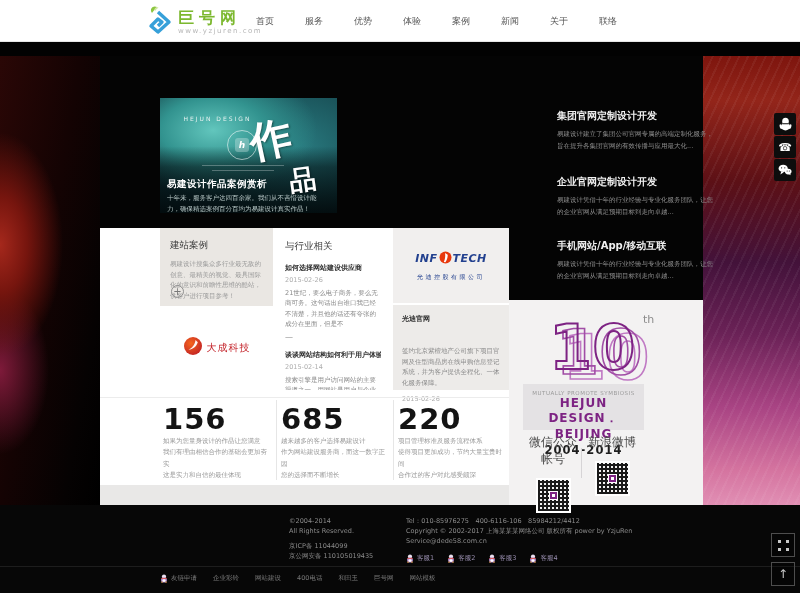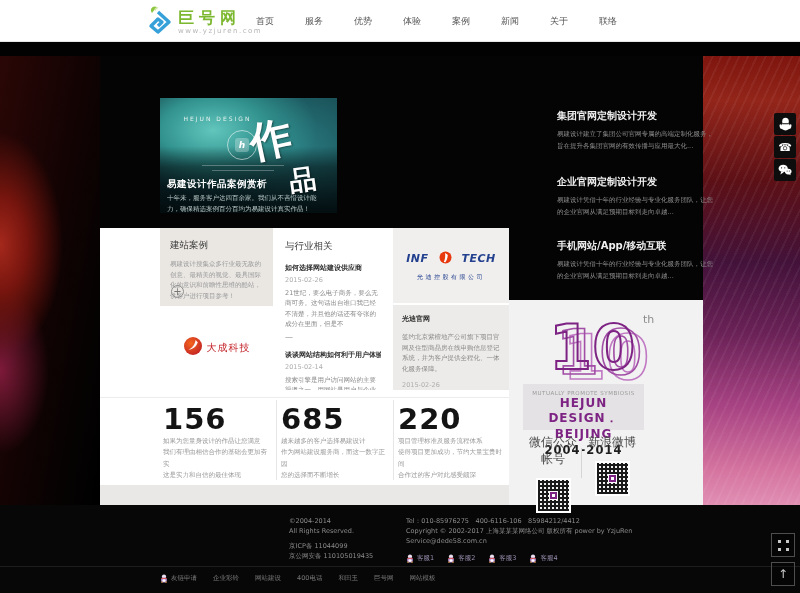--- a/index.html
+++ b/index.html
@@ -73,27 +73,27 @@
   .dacheng-txt { font-size:10px; font-weight:normal; color:#c4242b; letter-spacing:1px; }
 
   .news-col { position:absolute; left:275px; top:228px; width:116px; height:162px; background:#fff; z-index:4; padding:12px 10px; overflow:hidden; }
   .news-head { font-size:9.5px; color:#3c3c3c; margin-bottom:10px; }
   .art-title { font-size:7px; font-weight:bold; color:#333; cursor:pointer; white-space:nowrap; overflow:hidden; }
   .art-date { font-size:6.5px; color:#adadad; margin:3px 0 4px; }
   .art-exc { font-size:6.5px; color:#8a8a8a; line-height:1.6; }
   .art-dash { font-size:8px; color:#999; margin:3px 0 8px; }
 
   .infotech-card { position:absolute; left:393px; top:228px; width:116px; height:75px; background:#f1efee; z-index:4; display:flex; flex-direction:column; align-items:center; justify-content:center; }
-  .infotech-row { display:flex; align-items:center; gap:10px; }
+  .infotech-row { display:flex; align-items:center; gap:1px; }
   .infotech-en { font-size:11px; font-weight:900; font-style:italic; color:#23418f; letter-spacing:0.5px; }
   .infotech-cn { margin-top:5px; font-size:6px; color:#23418f; letter-spacing:2.5px; }
 
   .sign-card { position:absolute; left:393px; top:305px; width:116px; height:85px; background:#edebe9; z-index:4; padding:9px; }
   .sign-title { font-size:7px; font-weight:bold; color:#333; cursor:pointer; }
-  .sign-exc { margin-top:8px; font-size:6.5px; color:#8a8a8a; line-height:1.65; }
+  .sign-exc { margin-top:22px; font-size:6.5px; color:#8a8a8a; line-height:1.65; }
   .sign-date { margin-top:6px; font-size:6.5px; color:#adadad; }
 
   
   .stats-topline { position:absolute; left:100px; top:397px; width:409px; height:1px; background:#ececec; z-index:4; }
   .stat { position:absolute; top:404px; width:110px; z-index:4; }
   .stat1 { left:163px; } .stat2 { left:281px; } .stat3 { left:398px; }
   .stat-num { font-size:29px; font-weight:bold; color:#141414; letter-spacing:1px; line-height:1.1; }
   .stat-line { font-size:6.5px; color:#9a9a9a; line-height:1.75; }
   .stat-div { position:absolute; top:400px; width:1px; height:80px; background:#e6e6e6; z-index:4; }
   .stat-div1 { left:276px; } .stat-div2 { left:393px; }

